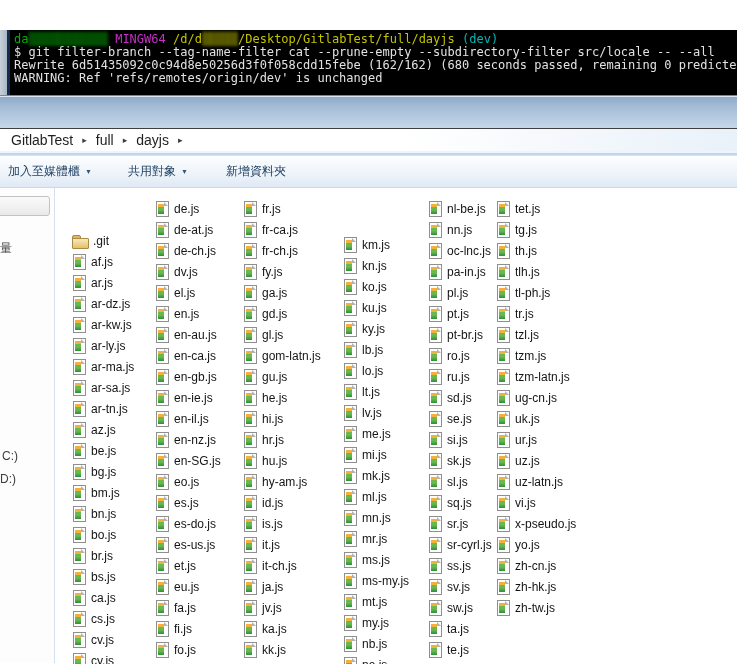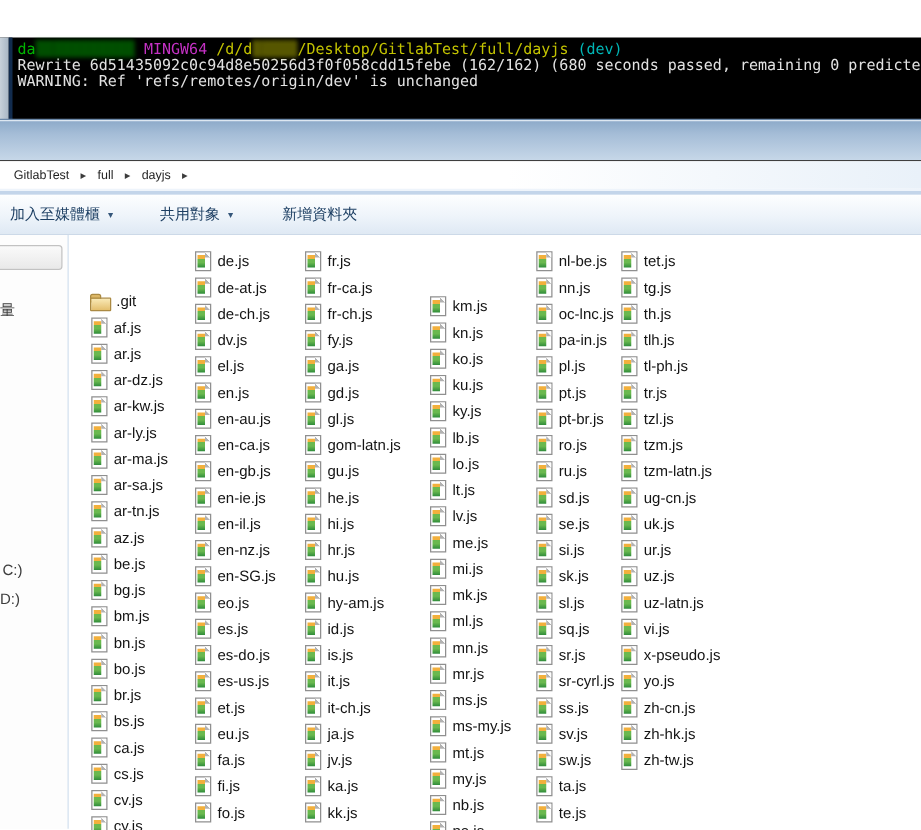--- a/index.html
+++ b/index.html
@@ -21,21 +21,21 @@
                 repeating-linear-gradient(90deg,#6f6f6f 0 2px,transparent 2px 5px,#585858 5px 7px,transparent 7px 12px,#7a7a7a 12px 14px,transparent 14px 19px); }
 
   
   .explorer { position:absolute; left:0; top:95px; width:737px; height:569px; }
   .glass { height:33px; border-top:1px solid #6b88a8;
            background:linear-gradient(180deg,#8ca9c8 0,#a5bdd7 35%,#c6d7e8 100%);
            box-shadow:inset 0 1px 0 #dde7f1; }
   .addr-line { height:1px; background:#3f3f3f; }
   .addressband { height:22px; display:flex; align-items:center; padding-left:8px;
                  background:linear-gradient(90deg,#ffffff 0,#ffffff 55%,#e9f1f9 100%); }
-  .crumb { font-size:10px; color:#1f1f1f; padding:2px 3px; cursor:default; }
+  .crumb { font-size:14px; color:#1f1f1f; padding:2px 3px; cursor:default; }
   .crumb-sep { font-size:9px; color:#3c3c3c; margin:0 6px; }
   .toolsep { height:5px; background:linear-gradient(180deg,#eef4fb 0 2px,#c3d5ea 2px 4px,#d7e3f1 4px); }
   .toolbar { height:32px; display:flex; align-items:center;
              background:linear-gradient(180deg,#fdfeff 0,#eef4fa 55%,#dfe9f4 100%);
              border-bottom:1px solid #ccd9e8; }
   .tbtn { font-size:12px; color:#1d3f63; padding:4px 3px; white-space:nowrap; }
   .tbtn .arrow { font-size:7px; color:#35567a; margin-left:5px; vertical-align:1px; }
   #tbtn-0 { margin-left:5px; } #tbtn-1 { margin-left:30px; } #tbtn-2 { margin-left:32px; }
 
   
@@ -71,20 +71,21 @@
 </style>
 </head>
 <body>
 
 <div class="terminal">
   <div class="term-edge"></div>
   <div class="term-border"></div>
   <div class="term-text">
     <div class="term-line"><span style="color:#00b300">da</span><span class="rd" style="color:#00b300">▒▒▒▒▒▒▒▒▒▒▒</span><span> </span><span style="color:#c431c4">MINGW64</span><span> </span><span style="color:#c3c300">/d/d</span><span class="rd" style="color:#c3c300">▒▒▒▒▒</span><span style="color:#c3c300">/Desktop/GitlabTest/full/dayjs</span><span> </span><span style="color:#00b7b7">(dev)</span></div>
     <div id="term-lines">
+        <div class="term-line">$ git filter-branch --tag-name-filter cat --prune-empty --subdirectory-filter src/locale -- --all</div>
         <div class="term-line">Rewrite 6d51435092c0c94d8e50256d3f0f058cdd15febe (162/162) (680 seconds passed, remaining 0 predicted)</div>
         <div class="term-line">WARNING: Ref 'refs/remotes/origin/dev' is unchanged</div>
       </div>
   </div>
   <div class="term-cut"></div>
 </div>
 
 <div class="explorer">
   <div class="glass"></div>
   <div class="addr-line"></div>

